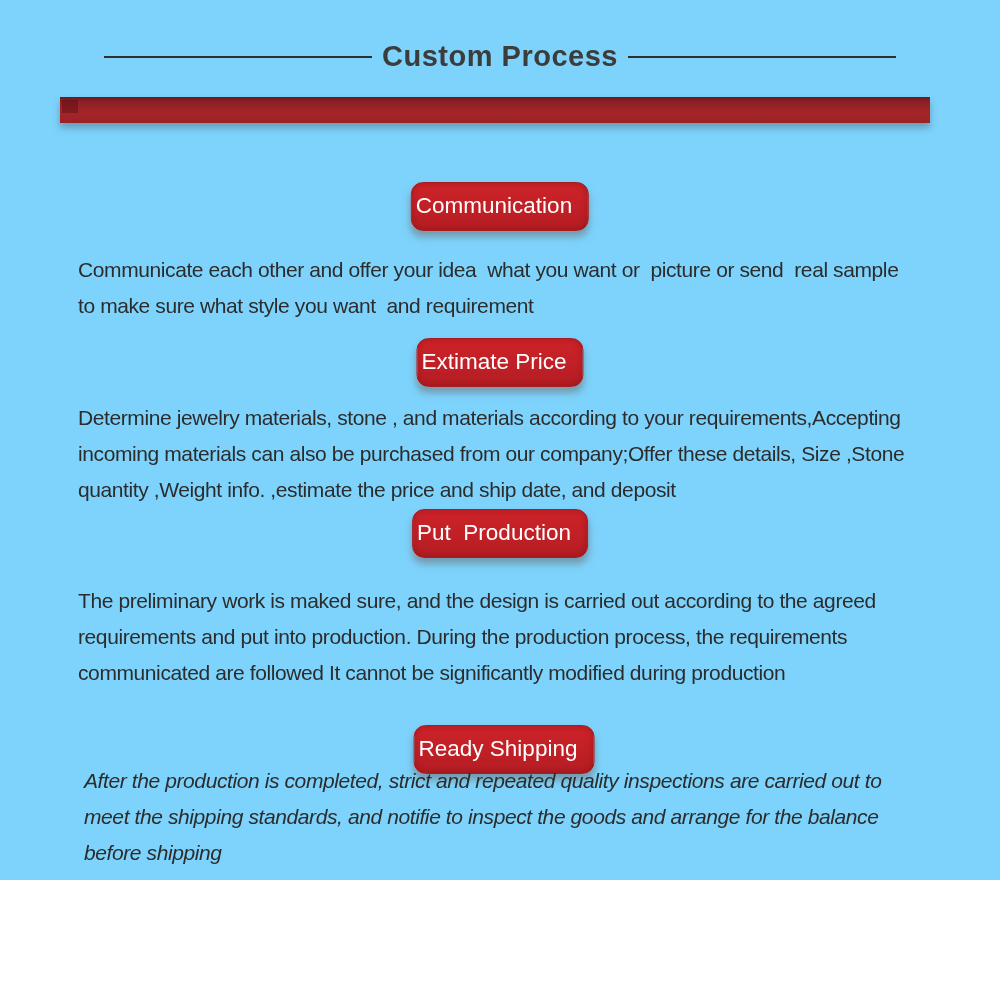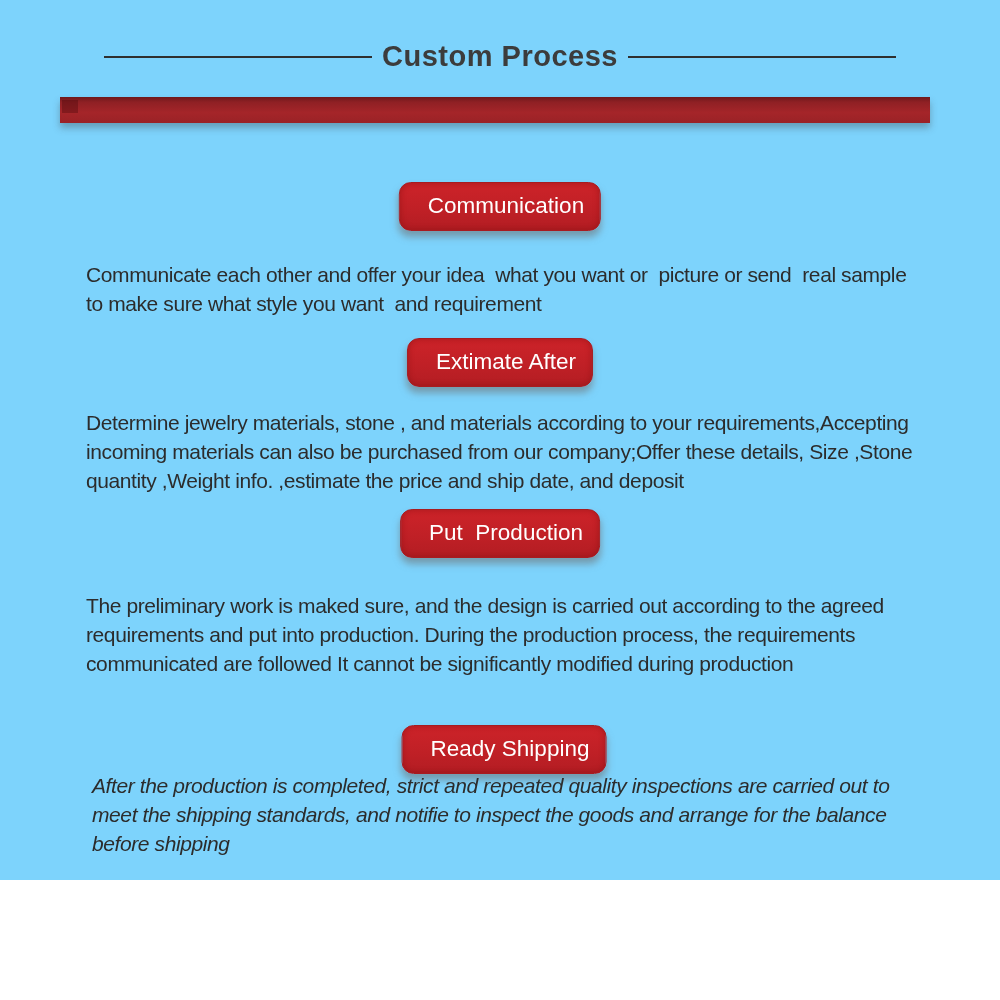--- a/index.html
+++ b/index.html
@@ -79,36 +79,36 @@
 
   
   .step-badge {
     position: absolute;
     left: 50%;
     transform: translateX(-50%);
     background: linear-gradient(180deg, #cd2329 0%, #c02026 55%, #b31d23 100%);
     color: #ffffff;
     font-size: 22.5px;
     line-height: 1;
-    padding: 12px 16px 12px 28px;
+    padding: 12px 16px 12px 4px;
     border-radius: 12px;
     border: 1px solid #a81b20;
     box-shadow: 0 6px 7px rgba(110, 110, 110, 0.55),
                 inset 0 0 6px rgba(120, 10, 14, 0.45);
     white-space: pre;
   }
 
   
   .step-desc {
     position: absolute;
     left: 78px;
     width: 862px;
-    margin: 8px;
+    margin: 0;
     font-size: 21px;
-    line-height: 29px;
+    line-height: 36px;
     letter-spacing: -0.4px;
     color: #2c2c2c;
     white-space: pre-wrap;
   }
 
   .badge-1 { top: 182px; }
   .desc-1  { top: 252px; }
   .badge-2 { top: 338px; }
   .desc-2  { top: 400px; }
   .badge-3 { top: 509px; text-align: right; }
@@ -126,21 +126,21 @@
     <h1 class="page-title">Custom Process</h1>
     <span class="divider"></span>
   </div>
 
   <div class="ribbon ribbon-top"></div>
 
   <div class="step-badge badge-1">Communication</div>
   <p class="step-desc desc-1">Communicate each other and offer your idea  what you want or  picture or send  real sample
 to make sure what style you want  and requirement</p>
 
-  <div class="step-badge badge-2">Extimate After</div>
+  <div class="step-badge badge-2">Extimate Price</div>
   <p class="step-desc desc-2">Determine jewelry materials, stone , and materials according to your requirements,Accepting
 incoming materials can also be purchased from our company;Offer these details, Size ,Stone
 quantity ,Weight info. ,estimate the price and ship date, and deposit</p>
 
   <div class="step-badge badge-3">Put  Production</div>
   <p class="step-desc desc-3">The preliminary work is maked sure, and the design is carried out according to the agreed
 requirements and put into production. During the production process, the requirements
 communicated are followed It cannot be significantly modified during production</p>
 
   <div class="step-badge badge-4">Ready Shipping</div>

